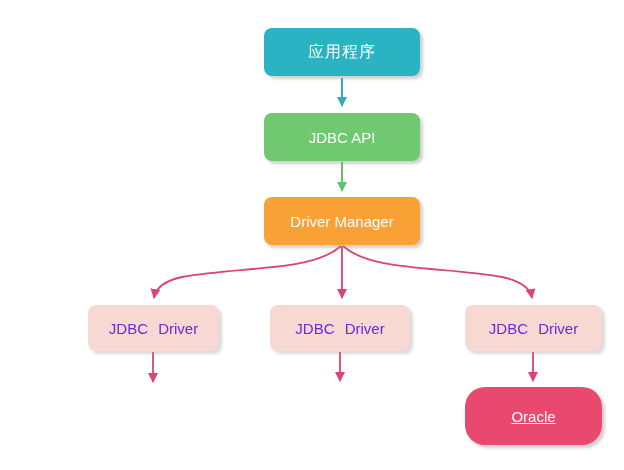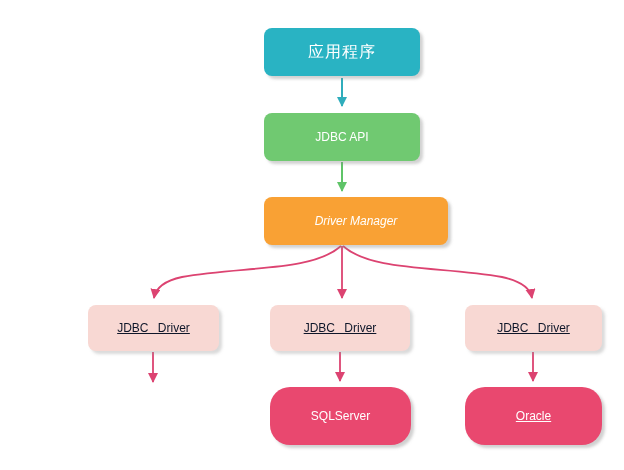--- a/index.html
+++ b/index.html
@@ -20,48 +20,47 @@
     position: absolute;
     left: 0; top: 0;
     width: 624px; height: 470px;
     pointer-events: none;
   }
   .node {
     position: absolute;
     display: flex;
     align-items: center;
     justify-content: center;
-    font-size: 12px;
+    font-size: 15px;
     box-sizing: border-box;
     text-align: center;
   }
   .node-rect {
     border-radius: 8px;
     box-shadow: 3px 3px 3px rgba(140,140,140,0.40);
   }
   .node-pill {
     border-radius: 20px;
     box-shadow: 3px 3px 3px rgba(150,150,150,0.45);
   }
   .node-app {
     left: 242px; top: 28px; width: 156px; height: 48px;
     background: #29b3c3; color: #ffffff; letter-spacing: 1px; font-size: 16px;
   }
   .node-api {
     left: 242px; top: 113px; width: 156px; height: 48px;
     background: #70c971; color: #ffffff;
   }
   .node-dm {
-    left: 242px; top: 197px; width: 184px; height: 48px;
-    background: #f9a134; color: #ffffff; font-style: italic;
+    left: 242px; top: 197px; width: 156px; height: 48px;
+    background: #f9a134; color: #ffffff;
   }
   .node-light {
-    background: #f8d8d3; color: #0f172a; word-spacing: 6px;
+    background: #f8d8d3; color: #6d28d9; word-spacing: 6px;
     box-shadow: 3px 3px 3px rgba(150,150,150,0.35);
-    text-decoration: underline;
   }
   .node-jd1 { left: 66px;  top: 305px; width: 131px; height: 46px; }
   .node-jd2 { left: 248px; top: 305px; width: 140px; height: 46px; }
   .node-jd3 { left: 443px; top: 305px; width: 137px; height: 46px; }
   .node-db { background: #e9486f; color: #ffffff; }
   .node-mysql  { left: 65px;  top: 388px; width: 133px; height: 55px; }
   .node-sqls   { left: 248px; top: 387px; width: 141px; height: 58px; }
   .node-oracle { left: 443px; top: 387px; width: 137px; height: 58px; text-decoration: underline; }
 </style>
 </head>
@@ -117,21 +116,18 @@
 
   <div class="node node-rect node-light node-jd2">
     <span>JDBC Driver</span>
   </div>
 
   <div class="node node-rect node-light node-jd3">
     <span>JDBC Driver</span>
   </div>
 
 
-  <div class="node node-pill node-db node-sqls">
-    <span>SQLServer</span>
-  </div>
 
   <div class="node node-pill node-db node-oracle">
     <span>Oracle</span>
   </div>
 
 </div>
 
 </body></html>

